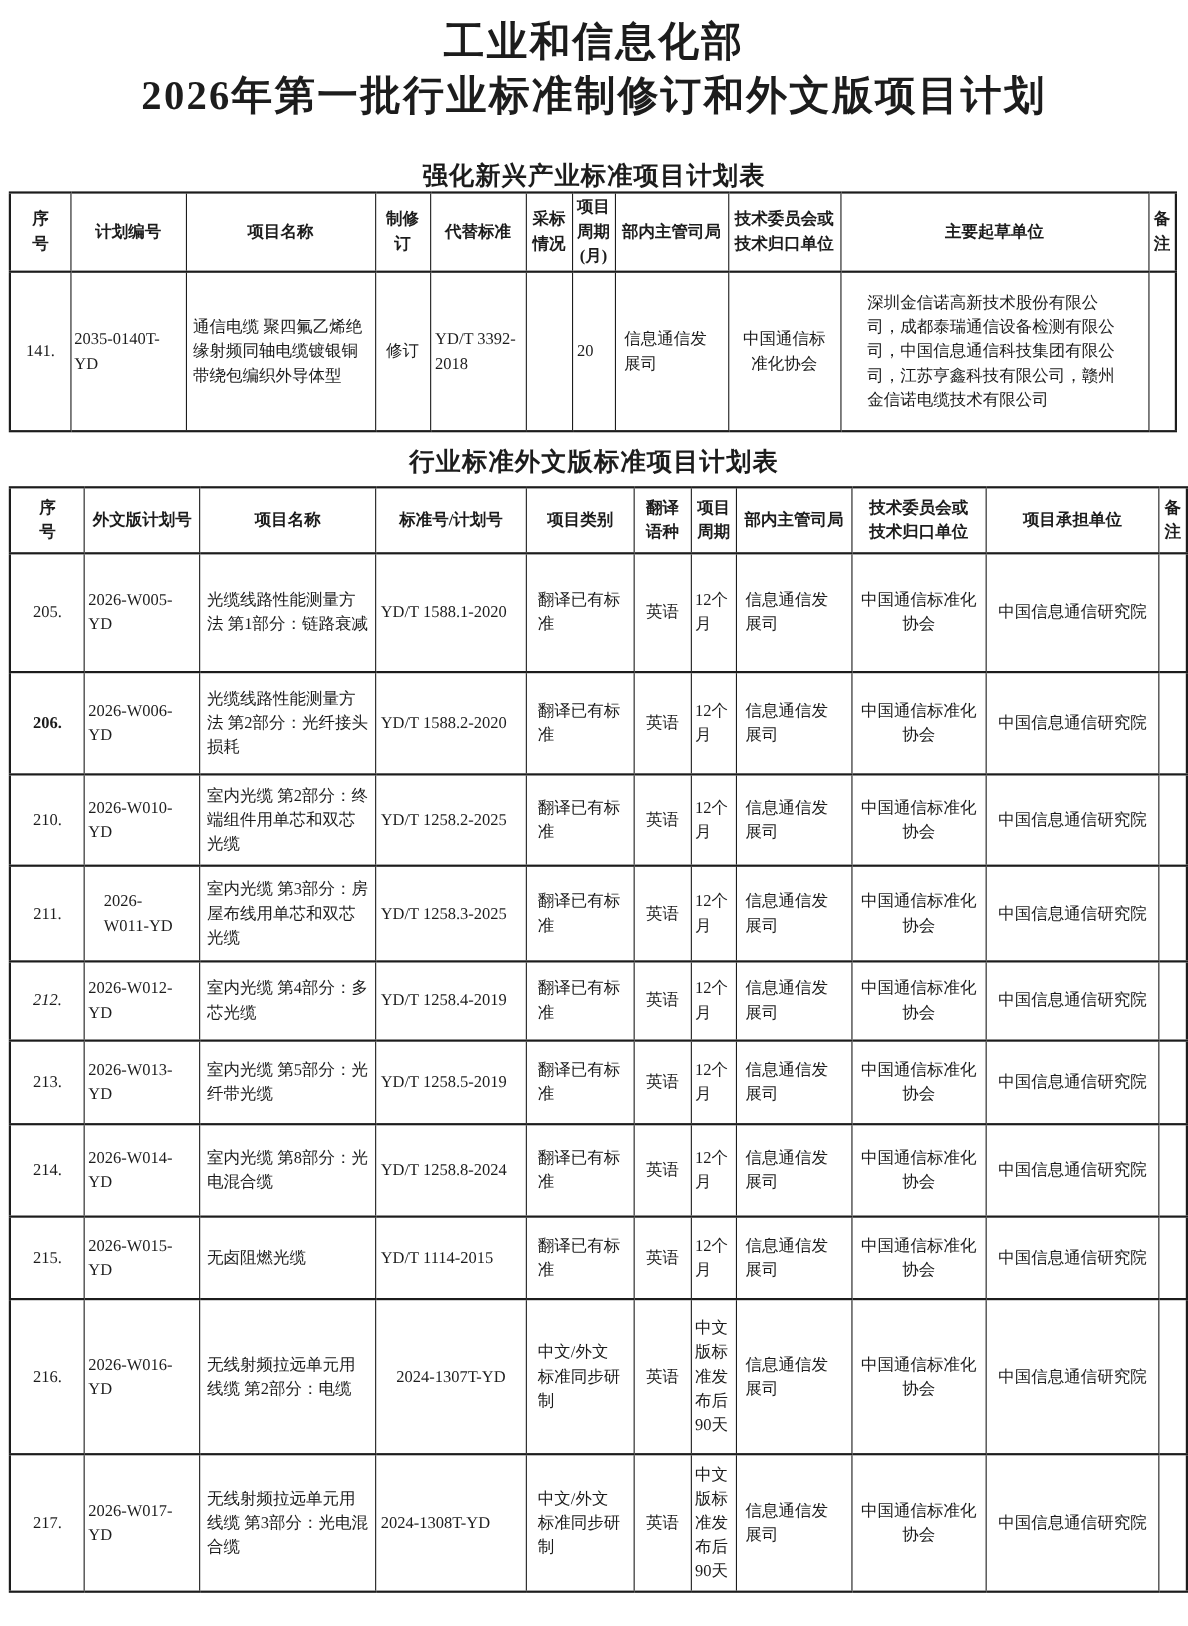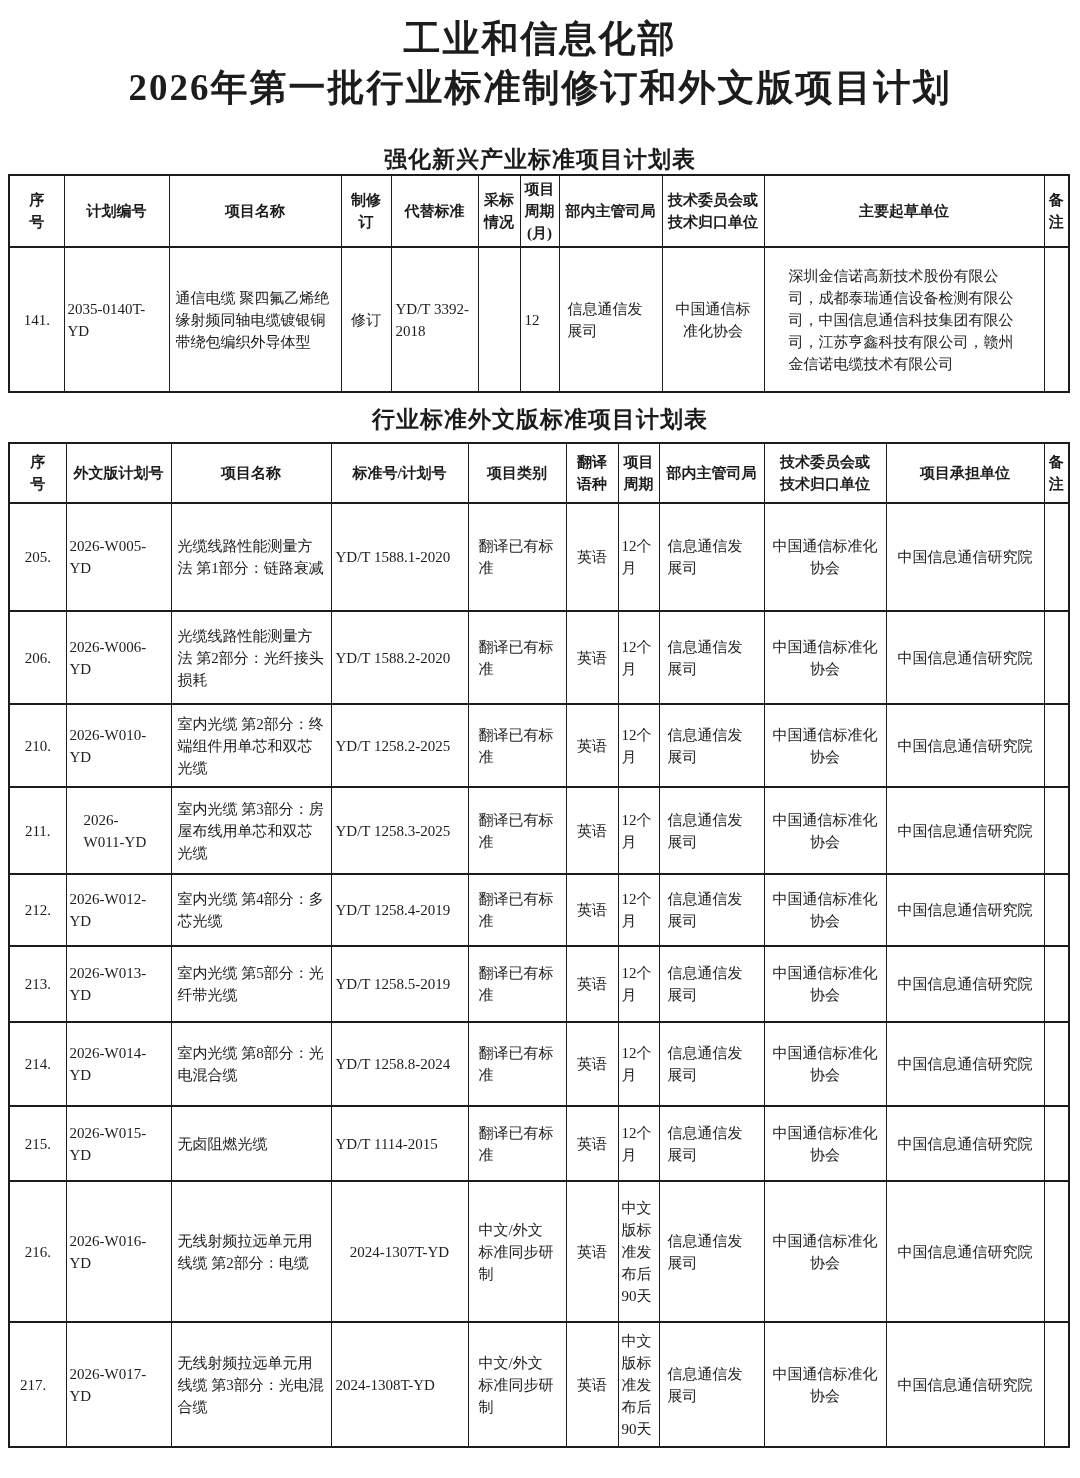--- a/index.html
+++ b/index.html
@@ -124,21 +124,21 @@
         </tr>
       </thead>
       <tbody>
         <tr style="height: 145px;">
           <td style="text-align: center; padding: 2px;">141.</td>
           <td style="text-align: left; padding: 2px 3px;">2035-0140T-YD</td>
           <td style="text-align: left; padding: 2px 6px;">通信电缆 聚四氟乙烯绝缘射频同轴电缆镀银铜带绕包编织外导体型</td>
           <td style="text-align: center; padding: 2px;">修订</td>
           <td style="text-align: left; padding: 2px 4px;">YD/T 3392-2018</td>
           <td style="text-align: left; padding: 2px;"></td>
-          <td style="text-align: left; padding: 2px 4px;">12</td>
+          <td style="text-align: left; padding: 2px 4px;">20</td>
           <td style="text-align: left; padding: 2px 8px;">信息通信发展司</td>
           <td style="text-align: center; padding: 2px 6px;">中国通信标准化协会</td>
           <td style="text-align: left; padding: 2px 24px;">深圳金信诺高新技术股份有限公司，成都泰瑞通信设备检测有限公司，中国信息通信科技集团有限公司，江苏亨鑫科技有限公司，赣州金信诺电缆技术有限公司</td>
           <td style="text-align: center; padding: 2px;"></td>
         </tr>
       </tbody>
     </table>
 
   <h2 class="section-title second">行业标准外文版标准项目计划表</h2>
 
@@ -184,21 +184,21 @@
           <td style="text-align: left; padding: 2px 4px;">YD/T 1588.1-2020</td>
           <td style="text-align: left; padding: 2px 10px;">翻译已有标准</td>
           <td style="text-align: center; padding: 2px;">英语</td>
           <td style="text-align: left; padding: 2px 3px;">12个月</td>
           <td style="text-align: left; padding: 2px 8px;">信息通信发展司</td>
           <td style="text-align: center; padding: 2px 4px;">中国通信标准化协会</td>
           <td style="text-align: center; padding: 2px 4px;">中国信息通信研究院</td>
           <td style="text-align: center; padding: 2px;"></td>
         </tr>
         <tr style="height: 93px;">
-          <td style="text-align: center; padding: 2px;">206.</td>
+          <td style="text-align: center; padding: 2px; font-weight: bold;">206.</td>
           <td style="text-align: left; padding: 2px 3px;">2026-W006-YD</td>
           <td style="text-align: left; padding: 2px 6px;">光缆线路性能测量方法 第2部分：光纤接头损耗</td>
           <td style="text-align: left; padding: 2px 4px;">YD/T 1588.2-2020</td>
           <td style="text-align: left; padding: 2px 10px;">翻译已有标准</td>
           <td style="text-align: center; padding: 2px;">英语</td>
           <td style="text-align: left; padding: 2px 3px;">12个月</td>
           <td style="text-align: left; padding: 2px 8px;">信息通信发展司</td>
           <td style="text-align: center; padding: 2px 4px;">中国通信标准化协会</td>
           <td style="text-align: center; padding: 2px 4px;">中国信息通信研究院</td>
           <td style="text-align: center; padding: 2px;"></td>
@@ -223,21 +223,21 @@
           <td style="text-align: left; padding: 2px 4px;">YD/T 1258.3-2025</td>
           <td style="text-align: left; padding: 2px 10px;">翻译已有标准</td>
           <td style="text-align: center; padding: 2px;">英语</td>
           <td style="text-align: left; padding: 2px 3px;">12个月</td>
           <td style="text-align: left; padding: 2px 8px;">信息通信发展司</td>
           <td style="text-align: center; padding: 2px 4px;">中国通信标准化协会</td>
           <td style="text-align: center; padding: 2px 4px;">中国信息通信研究院</td>
           <td style="text-align: center; padding: 2px;"></td>
         </tr>
         <tr style="height: 72px;">
-          <td style="text-align: center; padding: 13px;">212.</td>
+          <td style="text-align: center; padding: 13px; font-style: italic;">212.</td>
           <td style="text-align: left; padding: 2px 3px;">2026-W012-YD</td>
           <td style="text-align: left; padding: 2px 6px;">室内光缆 第4部分：多芯光缆</td>
           <td style="text-align: left; padding: 2px 4px;">YD/T 1258.4-2019</td>
           <td style="text-align: left; padding: 2px 10px;">翻译已有标准</td>
           <td style="text-align: center; padding: 2px;">英语</td>
           <td style="text-align: left; padding: 2px 3px;">12个月</td>
           <td style="text-align: left; padding: 2px 8px;">信息通信发展司</td>
           <td style="text-align: center; padding: 2px 4px;">中国通信标准化协会</td>
           <td style="text-align: center; padding: 2px 4px;">中国信息通信研究院</td>
           <td style="text-align: center; padding: 2px;"></td>
@@ -288,21 +288,21 @@
           <td style="text-align: center; padding: 2px 4px;">2024-1307T-YD</td>
           <td style="text-align: left; padding: 2px 10px;">中文/外文标准同步研制</td>
           <td style="text-align: center; padding: 2px;">英语</td>
           <td style="text-align: left; padding: 2px 3px;">中文版标准发布后90天</td>
           <td style="text-align: left; padding: 2px 8px;">信息通信发展司</td>
           <td style="text-align: center; padding: 2px 4px;">中国通信标准化协会</td>
           <td style="text-align: center; padding: 2px 4px;">中国信息通信研究院</td>
           <td style="text-align: center; padding: 2px;"></td>
         </tr>
         <tr style="height: 125px;">
-          <td style="text-align: left; padding: 10px;">217.</td>
+          <td style="text-align: right; padding: 20px;">217.</td>
           <td style="text-align: left; padding: 2px 3px;">2026-W017-YD</td>
           <td style="text-align: left; padding: 2px 6px;">无线射频拉远单元用线缆 第3部分：光电混合缆</td>
           <td style="text-align: left; padding: 2px 4px;">2024-1308T-YD</td>
           <td style="text-align: left; padding: 2px 10px;">中文/外文标准同步研制</td>
           <td style="text-align: center; padding: 2px;">英语</td>
           <td style="text-align: left; padding: 2px 3px;">中文版标准发布后90天</td>
           <td style="text-align: left; padding: 2px 8px;">信息通信发展司</td>
           <td style="text-align: center; padding: 2px 4px;">中国通信标准化协会</td>
           <td style="text-align: center; padding: 2px 4px;">中国信息通信研究院</td>
           <td style="text-align: center; padding: 2px;"></td>

